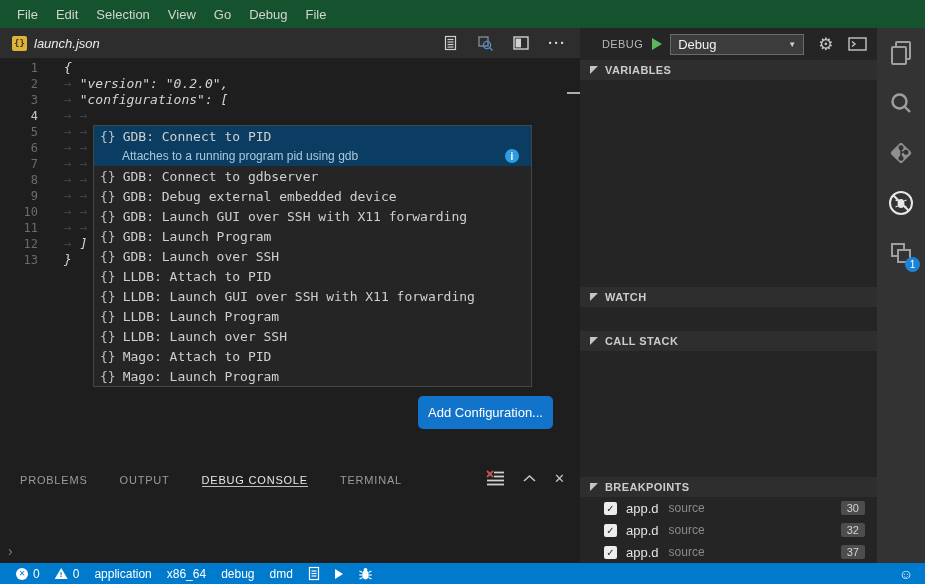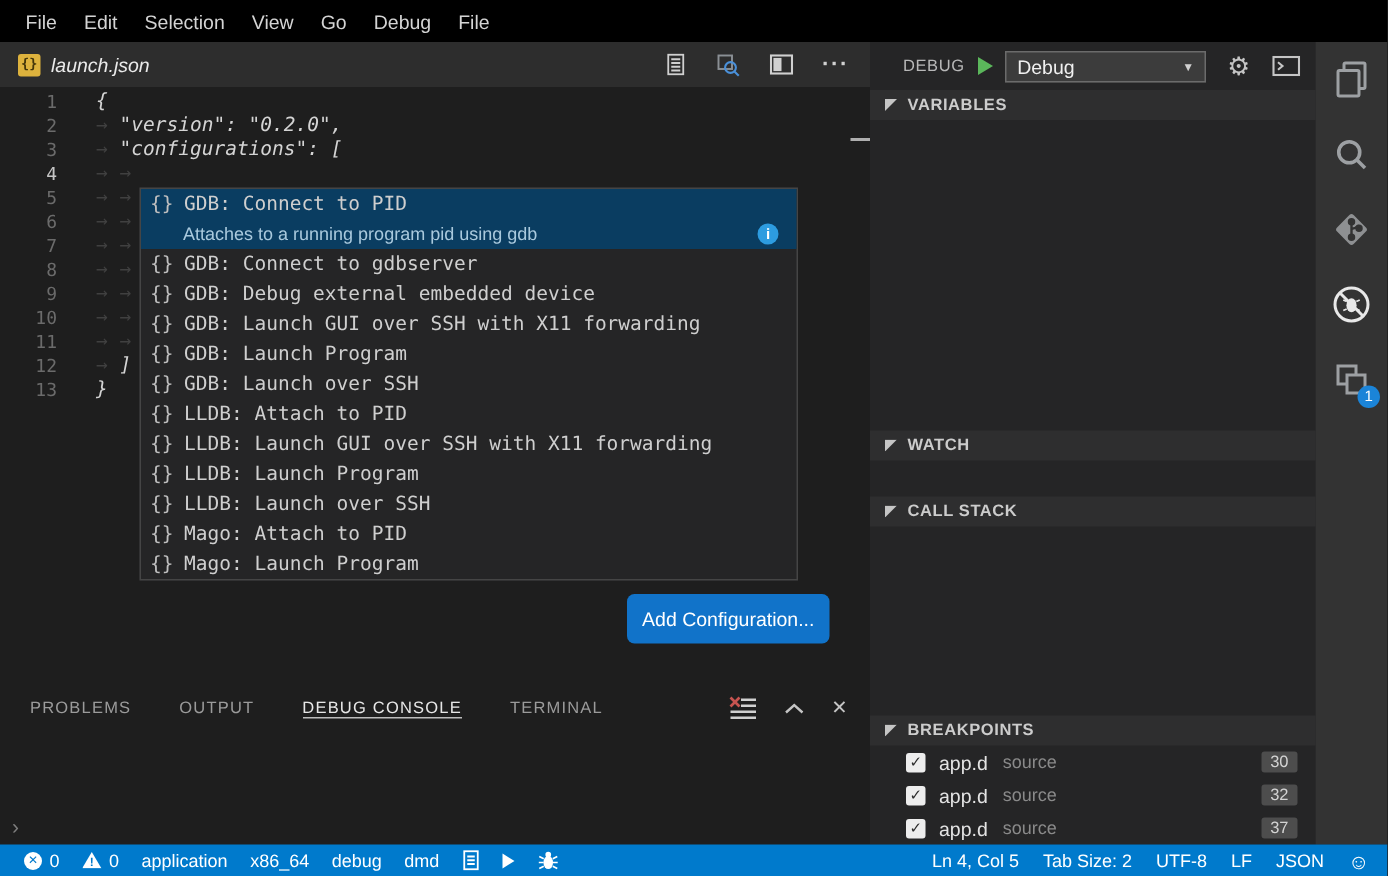--- a/index.html
+++ b/index.html
@@ -1,21 +1,21 @@
 <!DOCTYPE html>
 <html><head>
 <meta charset="utf-8">
 <style>
   html,body{margin:0;padding:0;background:#1e1e1e;}
   body{width:925px;height:584px;overflow:hidden;font-family:"Liberation Sans","DejaVu Sans",sans-serif;
        -webkit-font-smoothing:antialiased;}
   #app{width:925px;height:584px;display:flex;flex-direction:column;}
 
   
-  .menu-bar{flex:0 0 28px;background:#000000;display:flex;align-items:center;padding-left:8px;}
+  .menu-bar{flex:0 0 28px;background:#14532d;display:flex;align-items:center;padding-left:8px;}
   .menu-item{color:#d4d4d4;font-size:13px;padding:0 9px;cursor:default;}
 
   
   .middle{flex:1;display:flex;min-height:0;}
   .left-col{width:580px;flex:0 0 580px;display:flex;flex-direction:column;background:#1e1e1e;}
 
   .tab-bar{flex:0 0 30px;background:#2d2d2d;display:flex;align-items:stretch;}
   .tab{display:flex;align-items:center;padding:0 14px 0 12px;background:#2d2d2d;}
   .tab-icon{width:15px;height:15px;border-radius:2px;background:#ddb23d;color:#43350a;
             font-family:"DejaVu Sans Mono",monospace;font-size:9px;font-weight:bold;
@@ -44,21 +44,21 @@
   .info-badge{width:14px;height:14px;border-radius:50%;background:#2d9ce0;color:#fff;font-size:10px;
               font-weight:bold;display:flex;align-items:center;justify-content:center;margin-right:12px;}
 
   .add-config-btn{position:absolute;left:418px;top:338px;width:135px;height:33px;background:var(--button,#1173c9);
                   color:#fff;font-size:13px;border-radius:5px;display:flex;align-items:center;
                   justify-content:center;z-index:5;cursor:pointer;}
   .overview-dash{position:absolute;right:0;top:34px;width:13px;height:2px;background:#aeaeae;}
 
   
   .bottom-panel{flex:0 0 106px;display:flex;flex-direction:column;background:#1e1e1e;}
-  .panel-tabs{flex:0 0 30px;display:flex;align-items:center;padding-left:20px;}
+  .panel-tabs{flex:0 0 30px;display:flex;align-items:flex-end;padding-left:20px;}
   .panel-tab{font-size:11px;letter-spacing:0.8px;color:#9b9b9b;margin-right:32px;display:flex;
              align-items:center;border-bottom:1px solid transparent;box-sizing:border-box;cursor:pointer;}
   .panel-tab.active{color:#e7e7e7;border-bottom-color:#bcbcbc;}
   .panel-actions{margin-left:auto;display:flex;align-items:center;gap:17px;padding-right:15px;}
   .x-close{color:#c5c5c5;font-size:13px;font-weight:bold;}
   .console-area{flex:1;position:relative;}
   .console-prompt{position:absolute;left:8px;bottom:5px;color:#7e7e7e;font-size:14px;line-height:14px;}
 
   
   .sidebar{flex:0 0 297px;width:297px;background:#252526;display:flex;flex-direction:column;}
@@ -459,23 +459,16 @@
             <line x1="4.4" y1="8" x2="1.2" y2="8"></line>
             <line x1="4.5" y1="10.5" x2="1.5" y2="12"></line>
             <line x1="10.5" y1="5.5" x2="13.5" y2="4"></line>
             <line x1="10.6" y1="8" x2="13.8" y2="8"></line>
             <line x1="10.5" y1="10.5" x2="13.5" y2="12"></line>
           </g>
         </svg>
       </span>
     </div>
     <div class="sb-right">
-      <span id="sb-right-items" style="display:flex;gap:16px;">
-          <span class="sb-item">Ln 4, Col 5</span>
-          <span class="sb-item">Tab Size: 2</span>
-          <span class="sb-item">UTF-8</span>
-          <span class="sb-item">LF</span>
-          <span class="sb-item">JSON</span>
-        </span>
       <span class="smiley">☺</span>
     </div>
   </div>
 </div>
 
 </body></html>

